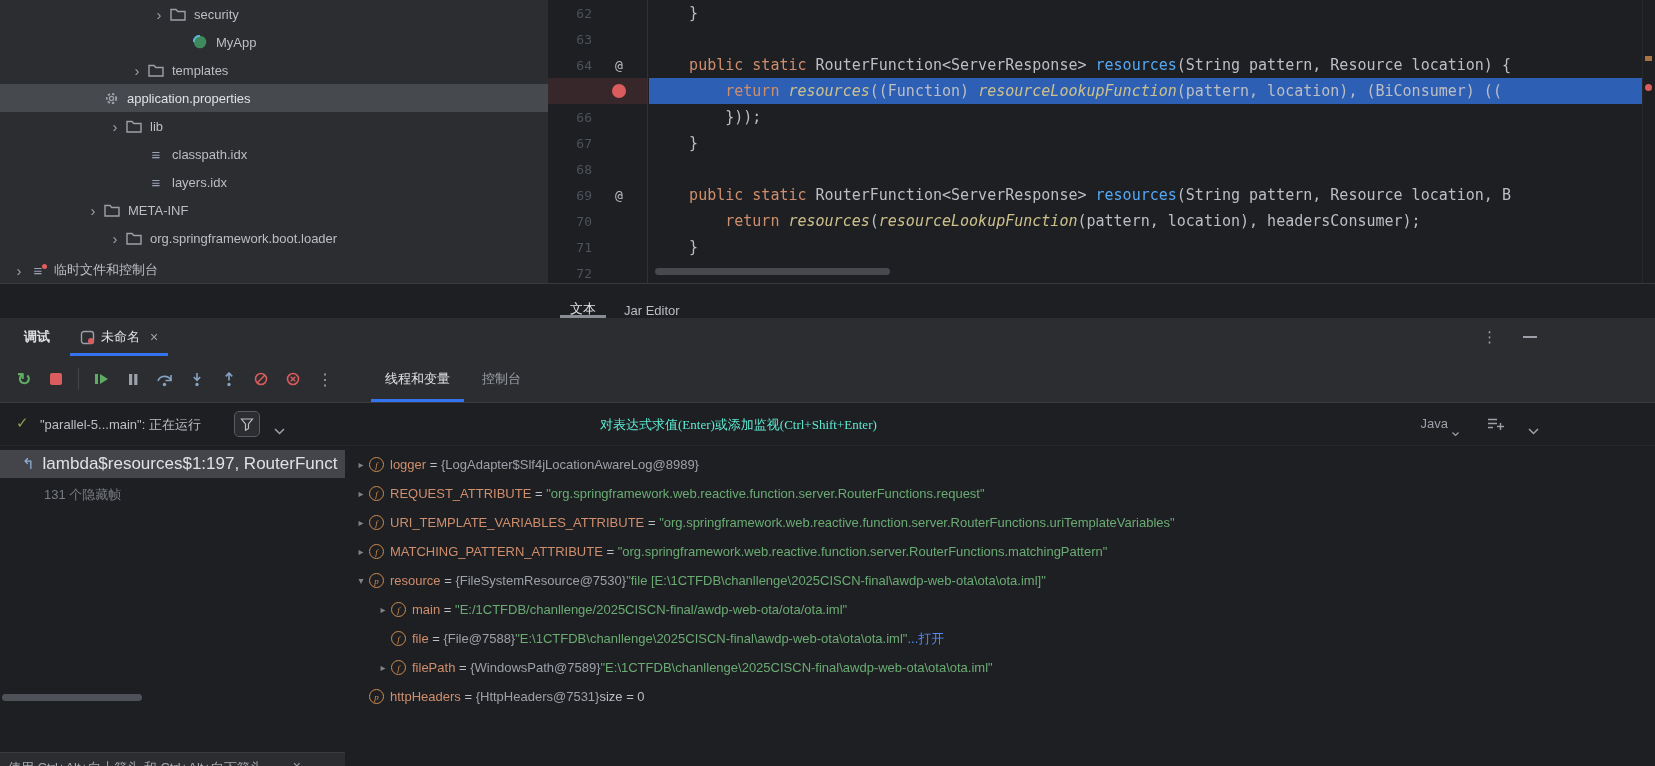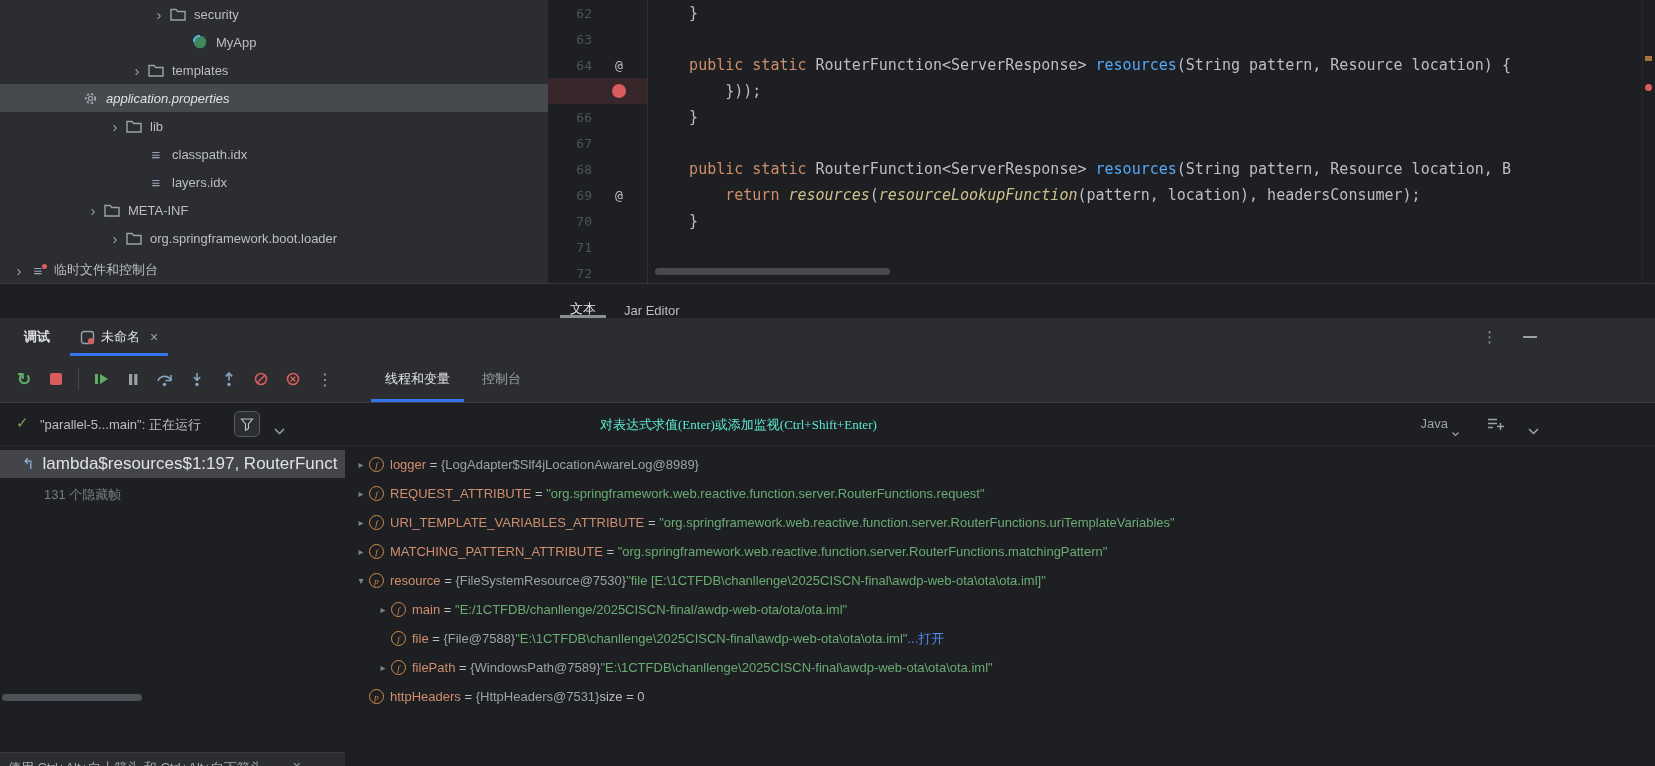--- a/index.html
+++ b/index.html
@@ -127,21 +127,21 @@
         </div>
         <div class="tree-row" style="padding-left: 128px;">
           <span class="tree-chevron">›</span>
           <span class="tree-icon">
             <svg width="16" height="14" viewBox="0 0 16 14">
               <path d="M1 2.5h5l1.8 2H15v8.5H1z" fill="none" stroke="#9da0a8" stroke-width="1.4"></path>
             </svg>
           </span>
           <span class="tree-label">templates</span>
         </div>
-        <div class="tree-row sel" style="padding-left: 62px; font-style: italic;">
+        <div class="tree-row sel" style="padding-left: 83px;">
           <span class="tree-chevron"></span>
           <span class="tree-icon">
             <svg width="15" height="15" viewBox="0 0 16 16">
               <circle cx="8" cy="8" r="5" fill="none" stroke="#9da0a8" stroke-width="2" stroke-dasharray="2.6 2.1"></circle>
               <circle cx="8" cy="8" r="2.2" fill="none" stroke="#9da0a8" stroke-width="1.4"></circle>
             </svg>
           </span>
           <span class="tree-label">application.properties</span>
         </div>
         <div class="tree-row" style="padding-left: 106px;">
@@ -235,20 +235,21 @@
         </div>
         <div class="g-row">
           <span class="g-num">72</span>
           <span class="g-ico"></span>
         </div>
       </div>
     <div id="code">
         <div class="c-line"><span class="tk-p">    }</span></div>
         <div class="c-line"><span class="tk-p"> </span></div>
         <div class="c-line"><span class="tk-k">    public static </span><span class="tk-p">RouterFunction&lt;ServerResponse&gt; </span><span class="tk-m">resources</span><span class="tk-p">(String pattern, Resource location) {</span></div>
+        <div class="c-line exec"><span class="tk-k">        return </span><span class="tk-s">resources</span><span class="tk-p">((Function) </span><span class="tk-s">resourceLookupFunction</span><span class="tk-p">(pattern, location), (BiConsumer) ((</span></div>
         <div class="c-line"><span class="tk-p">        }));</span></div>
         <div class="c-line"><span class="tk-p">    }</span></div>
         <div class="c-line"><span class="tk-p"> </span></div>
         <div class="c-line"><span class="tk-k">    public static </span><span class="tk-p">RouterFunction&lt;ServerResponse&gt; </span><span class="tk-m">resources</span><span class="tk-p">(String pattern, Resource location, B</span></div>
         <div class="c-line"><span class="tk-k">        return </span><span class="tk-s">resources</span><span class="tk-p">(</span><span class="tk-s">resourceLookupFunction</span><span class="tk-p">(pattern, location), headersConsumer);</span></div>
         <div class="c-line"><span class="tk-p">    }</span></div>
         <div class="c-line"><span class="tk-p"> </span></div>
       </div>
     <div id="editor-hscroll"></div>
     <div id="stripe">

